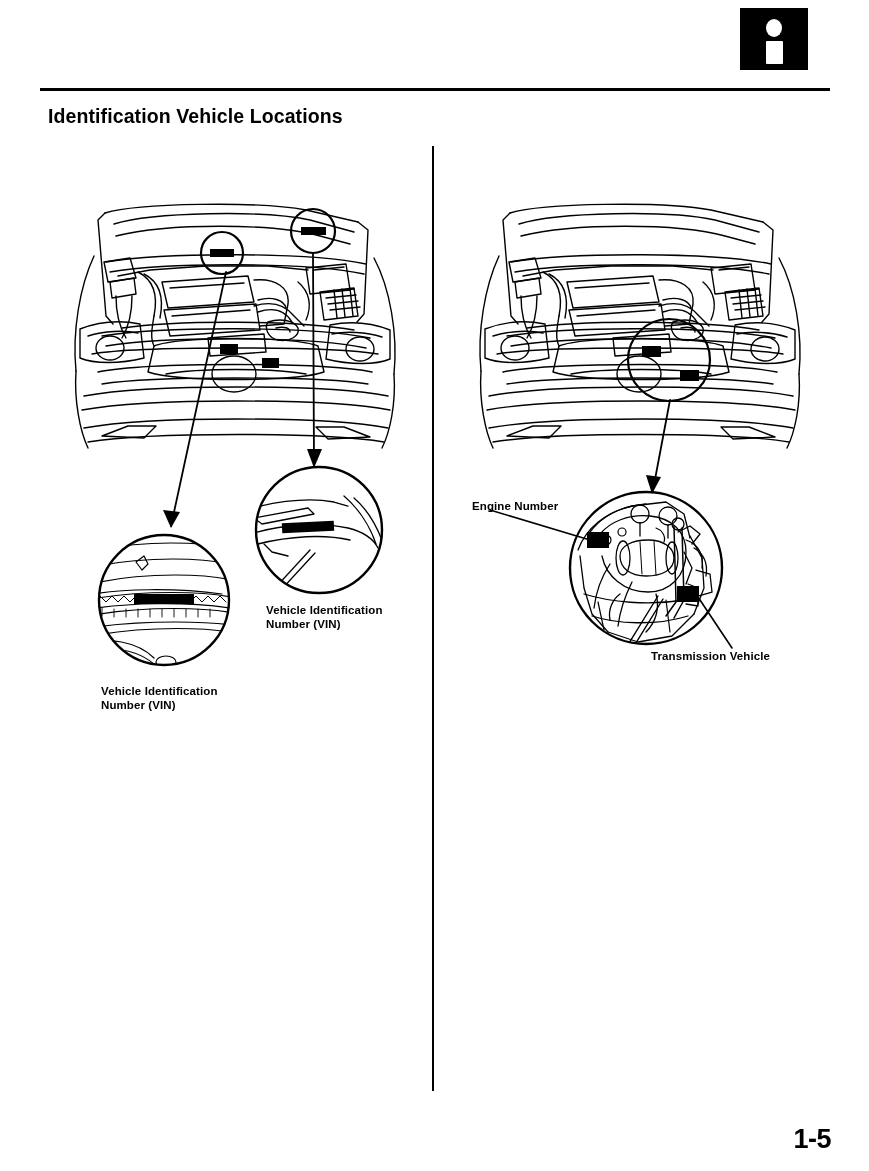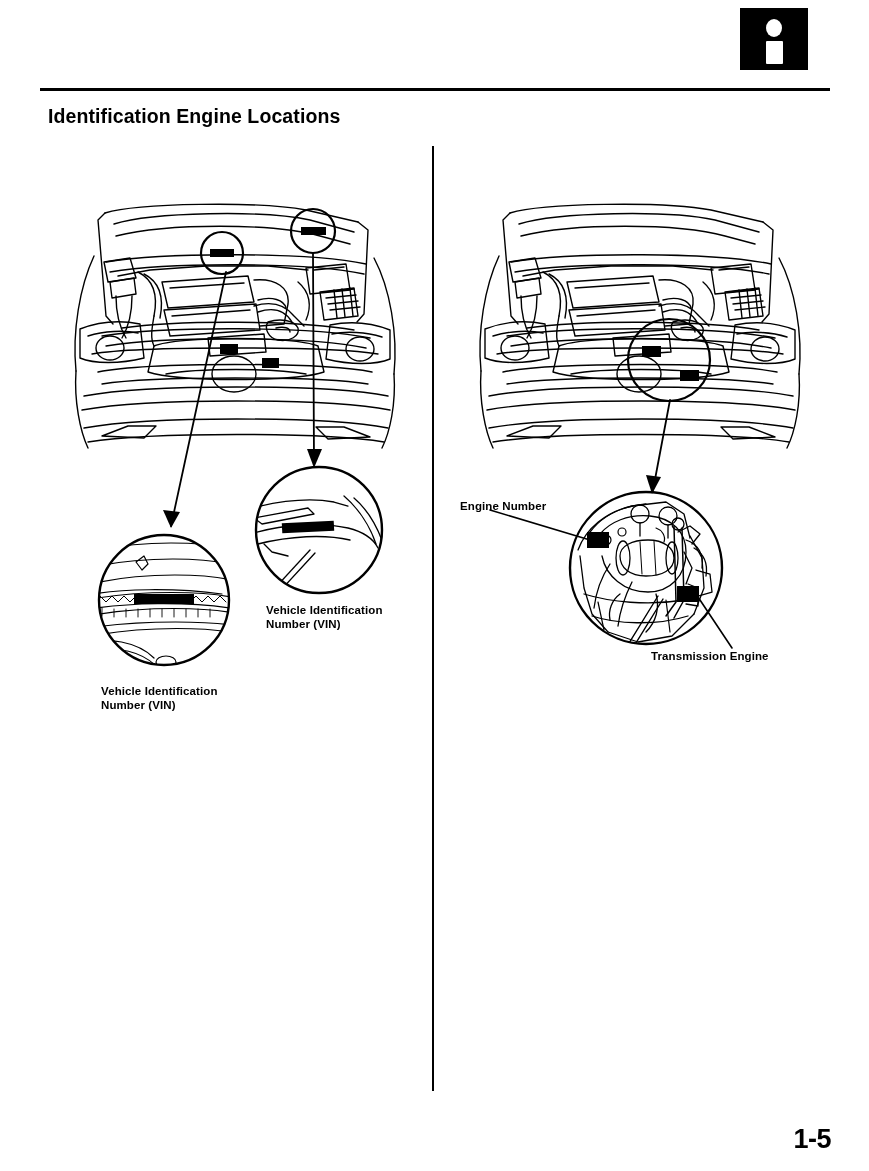--- a/index.html
+++ b/index.html
@@ -92,21 +92,21 @@
   .caption {
     position: absolute;
     font-size: 11.5px;
     font-weight: bold;
     line-height: 13.5px;
     white-space: pre-line;
     letter-spacing: 0.1px;
   }
   #caption-vin-left  { left: 101px; top: 685px; }
   #caption-vin-right { left: 266px; top: 604px; }
-  #caption-engine    { left: 460px; top: 500px; }
+  #caption-engine    { left: 472px; top: 500px; }
   #caption-trans     { left: 651px; top: 650px; }
 
   
   #page-number {
     position: absolute;
     right: 38px;
     top: 1124px;
     font-size: 27px;
     font-weight: bold;
     letter-spacing: -0.5px;
@@ -117,21 +117,21 @@
 
 <div id="page">
 
   <div id="info-badge">
     <div class="dot"></div>
     <div class="stem"></div>
   </div>
 
   <div id="header-rule"></div>
 
-  <div id="section-title">Identification Engine Locations</div>
+  <div id="section-title">Identification Vehicle Locations</div>
 
   <div id="center-divider"></div>
 
   <div class="figure-panel" id="figure-left">
     <svg viewBox="0 0 360 530" xmlns="http://www.w3.org/2000/svg" fill="none" stroke="#000" stroke-width="1.4" stroke-linecap="round" stroke-linejoin="round">
 
       <g>
 
         <path d="M47 17 L40 24 L48 120 L55 128"></path>
         <path d="M47 17 C 80 7, 200 5, 248 14 L300 26"></path>
@@ -428,17 +428,17 @@
   </div>
 
   <div class="caption" id="caption-vin-left">Vehicle Identification
 Number (VIN)</div>
 
   <div class="caption" id="caption-vin-right">Vehicle Identification
 Number (VIN)</div>
 
   <div class="caption" id="caption-engine">Engine Number</div>
 
-  <div class="caption" id="caption-trans">Transmission Engine</div>
+  <div class="caption" id="caption-trans">Transmission Vehicle</div>
 
   <div id="page-number">1-5</div>
 
 </div>
 
 </body></html>

